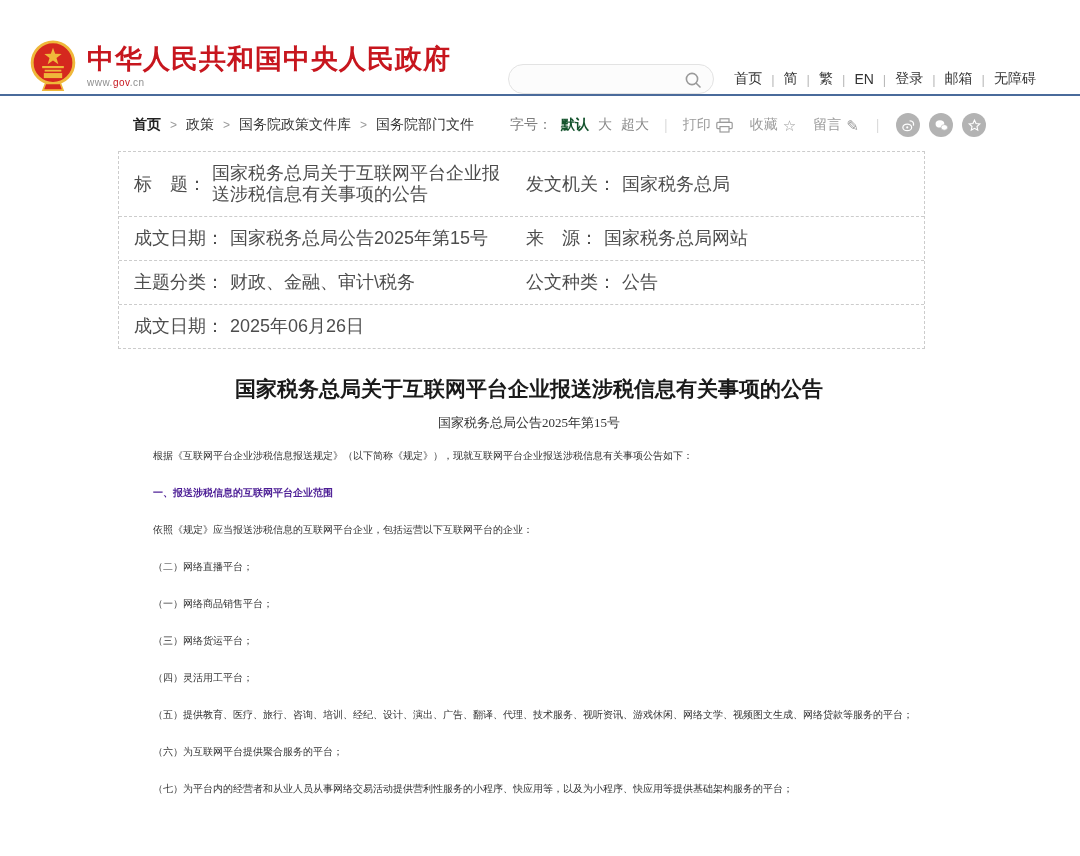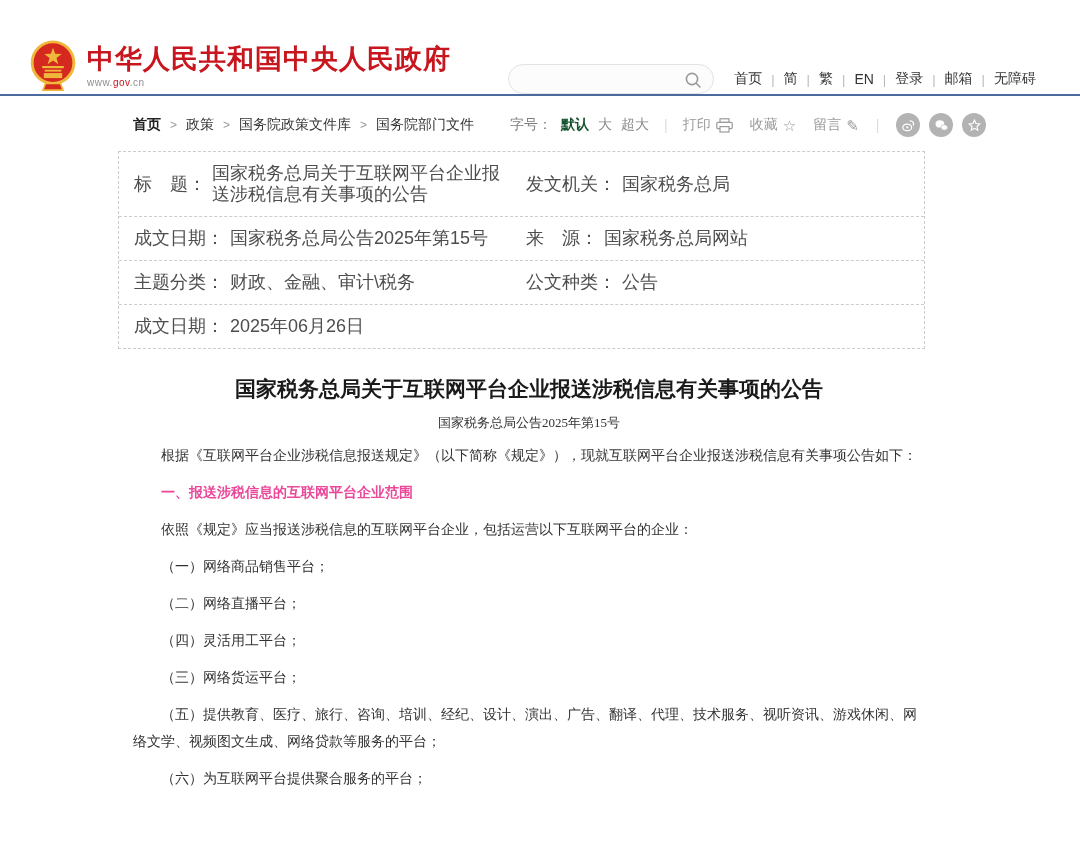--- a/index.html
+++ b/index.html
@@ -68,23 +68,23 @@
   .cell-left .m-value{ max-width:330px; }
   
   .doc-title{
     text-align:center; font-family:"Liberation Serif","DejaVu Serif",serif;
     font-size:21px; font-weight:bold; color:#1a1a1a; margin:26px 0 0; line-height:28px;
   }
   .doc-subtitle{
     text-align:center; font-family:"Liberation Serif","DejaVu Serif",serif;
     font-size:13px; color:#333; margin-top:11px;
   }
-  .article{ padding:0 15px; font-size:14px; line-height:27px; color:#333; margin-top:9px; }
+  .article{ padding:0 15px; font-size:10px; line-height:27px; color:#333; margin-top:9px; }
   .article p{ margin:10px 0; text-indent:2em; }
-  .article p.sec-heading{ font-weight:bold; color:#ec4899; }
+  .article p.sec-heading{ font-weight:bold; color:#4c1d95; }
 </style>
 </head>
 <body>
 
 <header class="site-header">
   <div class="logo">
     <span style="line-height:0;">
       <svg width="50" height="56" viewBox="0 0 60 66">
         <circle cx="30" cy="29" r="25" fill="#d5281e" stroke="#efb83a" stroke-width="3.5"></circle>
         <path d="M30 11 l2.6 7.4 7.8.2 -6.2 4.7 2.2 7.5 -6.4-4.5 -6.4 4.5 2.2-7.5 -6.2-4.7 7.8-.2z" fill="#efb83a"></path>
@@ -235,22 +235,23 @@
     </div>
   </div>
 
   <h1 class="doc-title">国家税务总局关于互联网平台企业报送涉税信息有关事项的公告</h1>
   <div class="doc-subtitle">国家税务总局公告2025年第15号</div>
 
   <article class="article">
     <p>根据《互联网平台企业涉税信息报送规定》（以下简称《规定》），现就互联网平台企业报送涉税信息有关事项公告如下：</p>
     <p class="sec-heading">一、报送涉税信息的互联网平台企业范围</p>
     <p>依照《规定》应当报送涉税信息的互联网平台企业，包括运营以下互联网平台的企业：</p>
+    <p>（二）网络直播平台；</p>
     <p>（一）网络商品销售平台；</p>
-    <p>（二）网络直播平台；</p>
+    <p>（三）网络货运平台；</p>
     <p>（四）灵活用工平台；</p>
-    <p>（三）网络货运平台；</p>
     <p>（五）提供教育、医疗、旅行、咨询、培训、经纪、设计、演出、广告、翻译、代理、技术服务、视听资讯、游戏休闲、网络文学、视频图文生成、网络贷款等服务的平台；</p>
     <p>（六）为互联网平台提供聚合服务的平台；</p>
+    <p>（七）为平台内的经营者和从业人员从事网络交易活动提供营利性服务的小程序、快应用等，以及为小程序、快应用等提供基础架构服务的平台；</p>
 
   </article>
 
 </div>
 
 </body></html>

